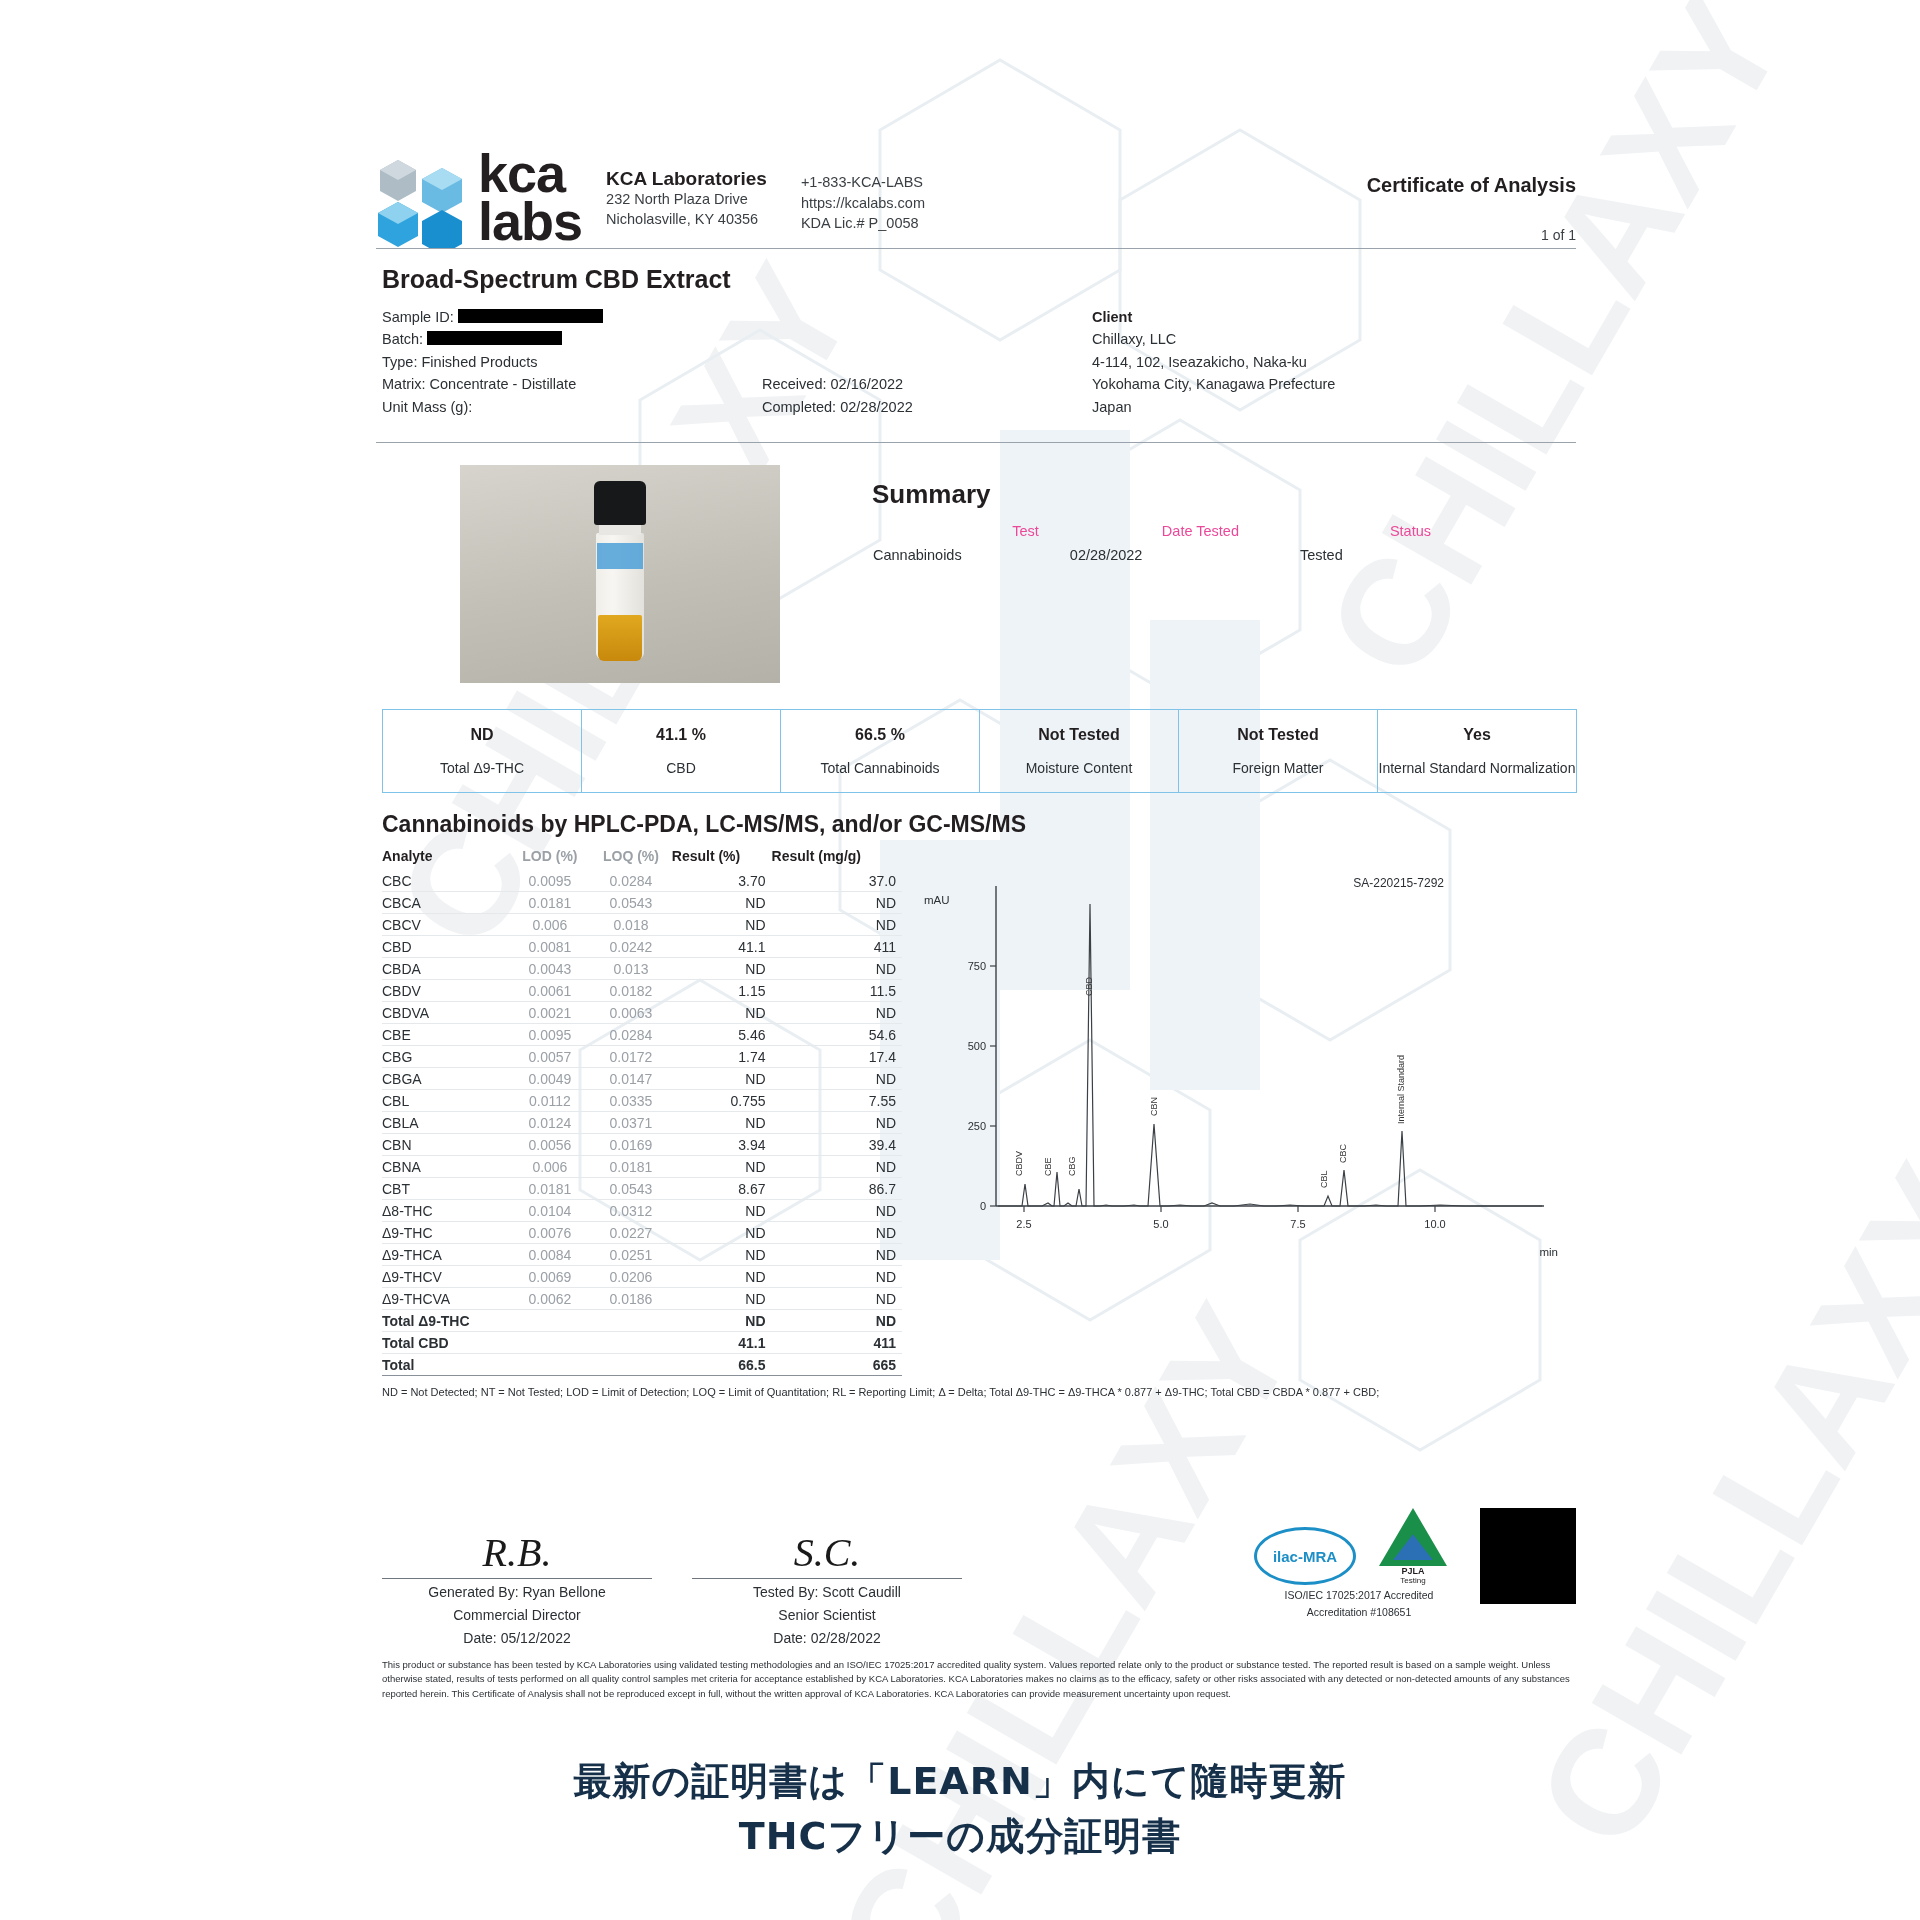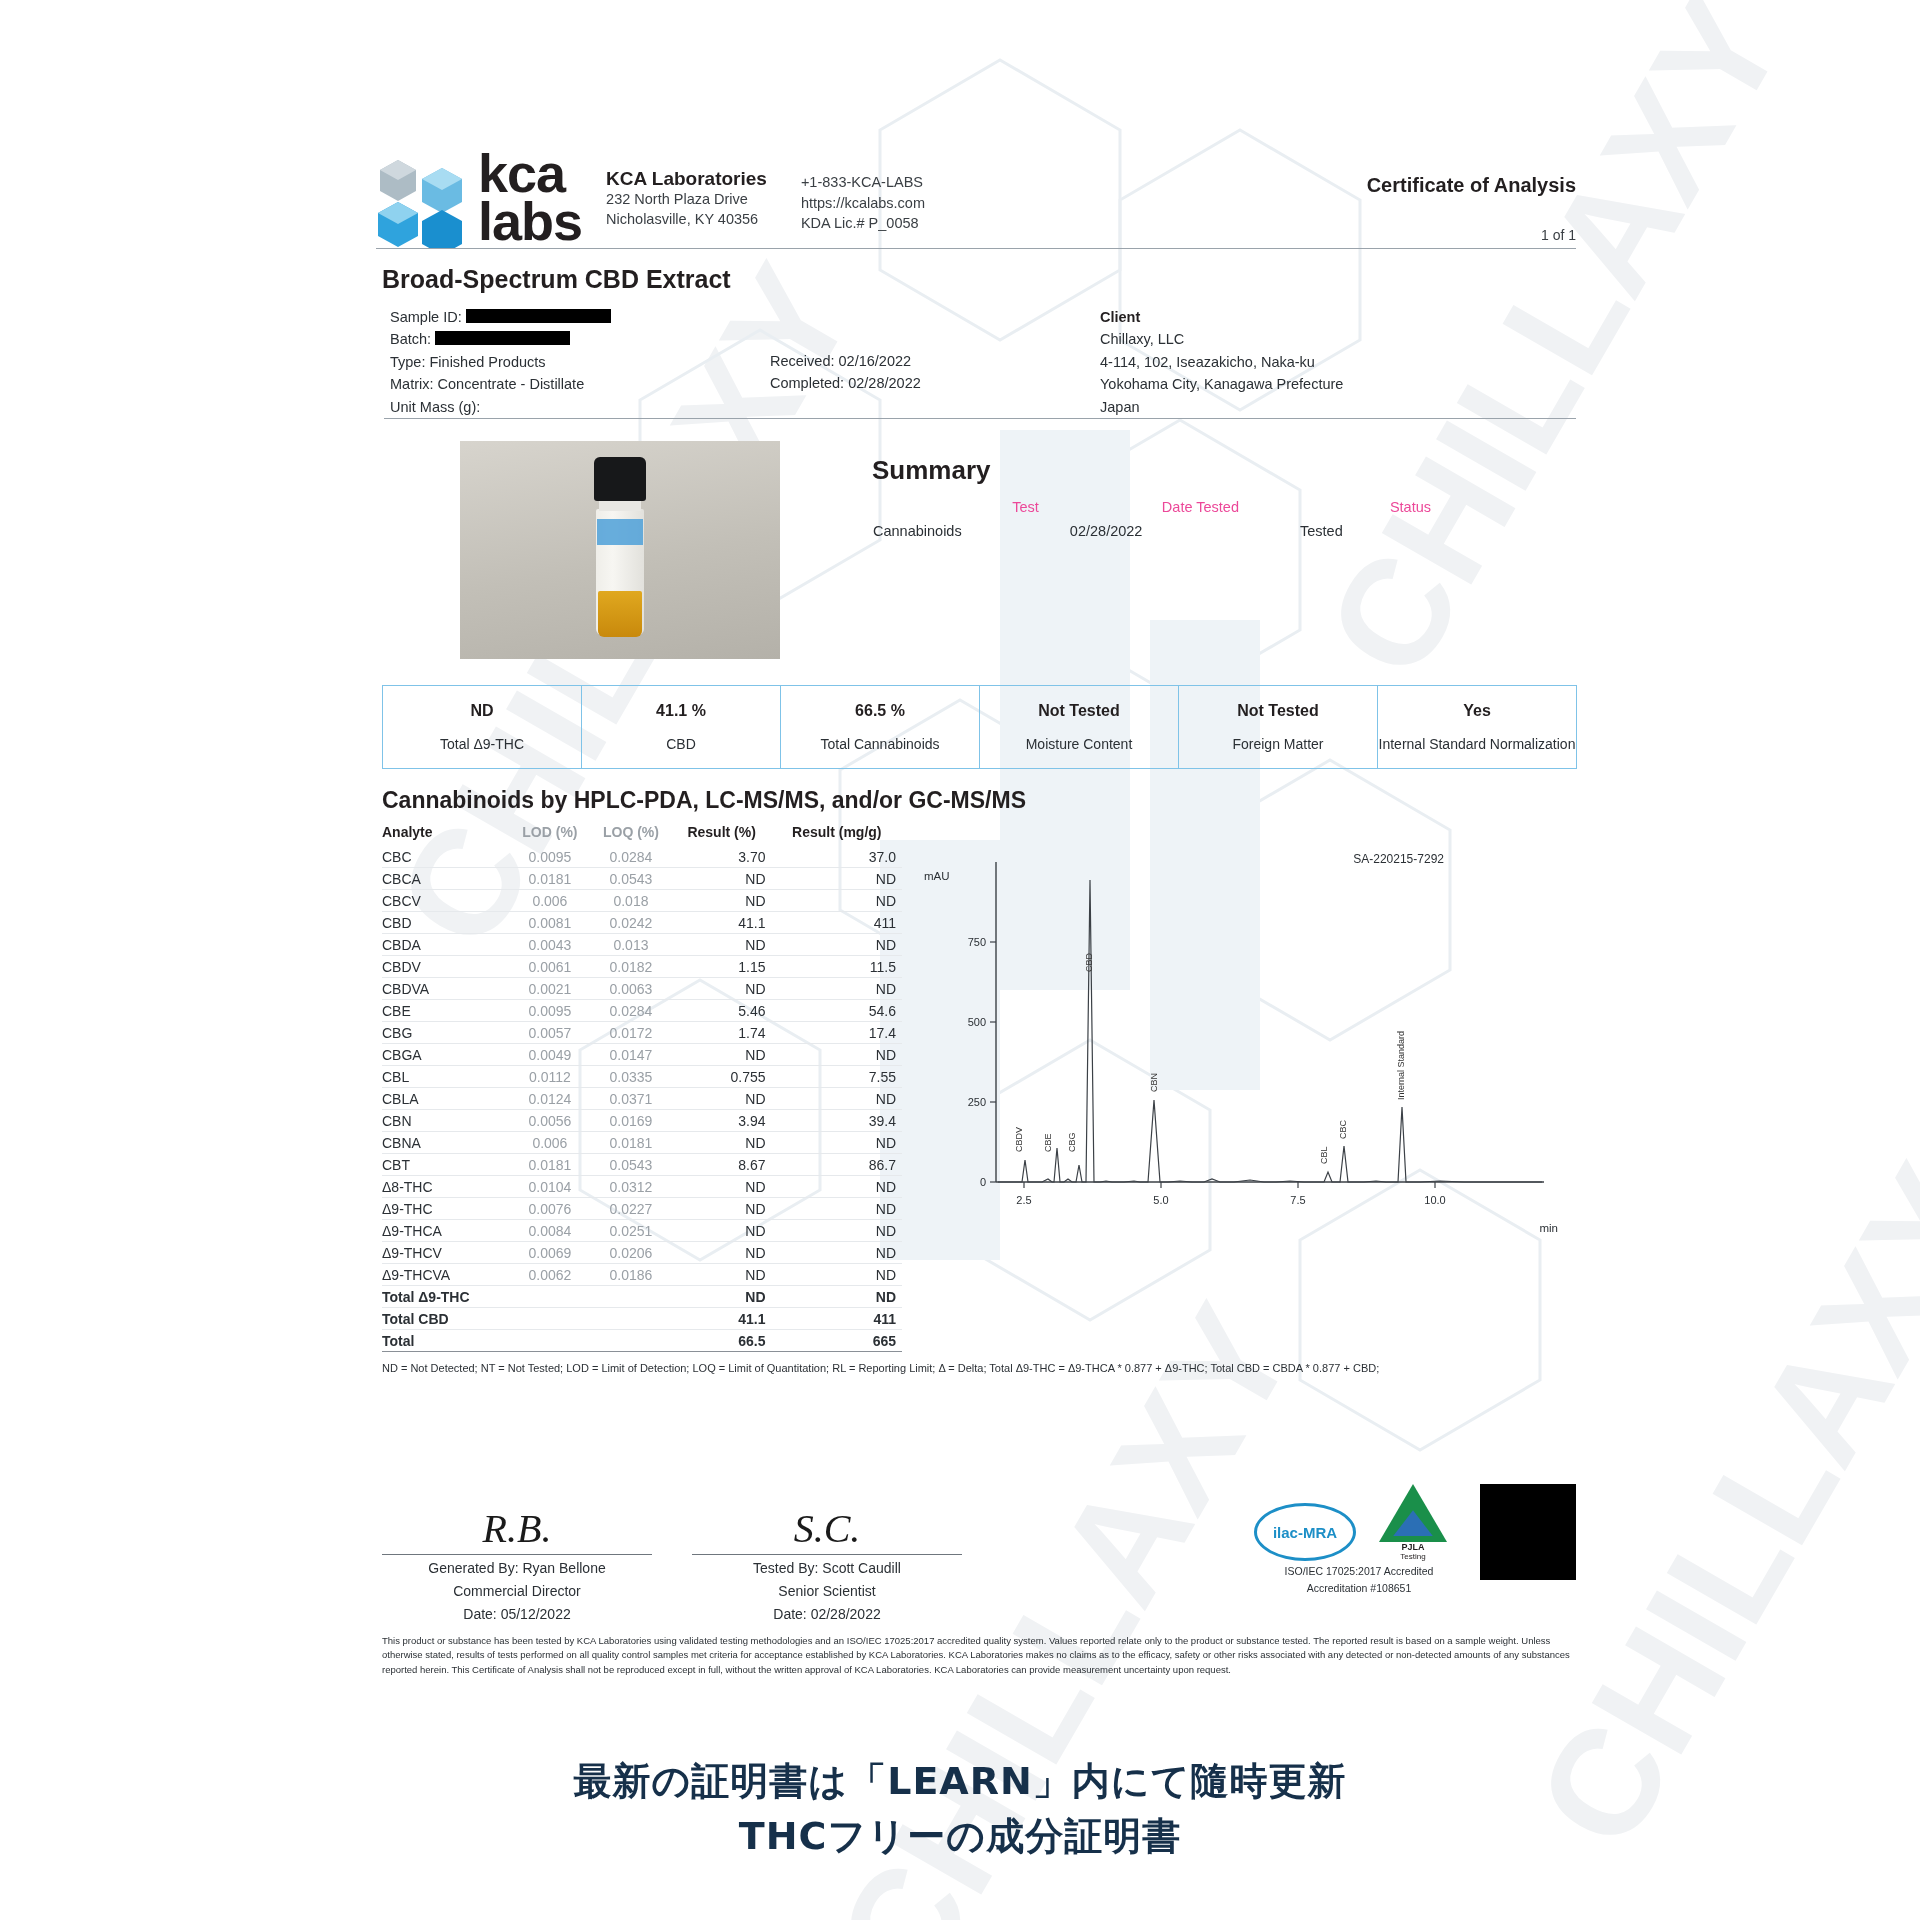--- a/index.html
+++ b/index.html
@@ -44,21 +44,21 @@
   .lab-block{margin-left:24px;margin-top:18px;}
   .lab-name{font-size:19px;font-weight:700;color:#231f20;}
   .lab-addr{font-size:14.5px;color:#3a3f44;line-height:1.35;}
   .contact{margin-left:34px;margin-top:22px;font-size:14.5px;color:#3a3f44;line-height:1.42;}
   .coa-block{margin-left:auto;text-align:right;margin-top:24px;}
   .coa-title{font-size:20px;font-weight:700;color:#231f20;}
   .coa-page{font-size:14px;color:#3a3f44;margin-top:30px;text-align:right;}
 
   
   .product-title{font-size:25px;font-weight:700;margin:16px 0 12px 6px;}
-  .meta-row{display:flex;align-items:center;padding-bottom:0;margin-left:8px;}
+  .meta-row{display:flex;align-items:flex-end;padding-bottom:24px;}
   .meta-col1{width:380px;font-size:14.5px;line-height:1.55;color:#2b3035;margin-left:6px;}
   .meta-col2{width:320px;font-size:14.5px;line-height:1.55;color:#2b3035;padding-top:20px;}
   .meta-col3{font-size:14.5px;line-height:1.55;color:#2b3035;margin-left:10px;}
   .redact{display:inline-block;background:#000;height:14px;vertical-align:-1px;}
   .client-label{font-weight:700;color:#231f20;}
 
   
   .mid{display:flex;margin-top:18px;}
   .photo{
     width:320px;height:218px;margin-left:84px;margin-top:4px;
@@ -89,21 +89,21 @@
   }
   .kpi .val{font-size:16px;font-weight:700;color:#231f20;margin-bottom:16px;}
   .kpi .cap2{font-size:14px;color:#2b3035;line-height:1.2;}
 
   
   .sec-title{font-size:23px;font-weight:700;margin:18px 0 10px 6px;}
   .tablewrap{display:flex;}
   .ctable{width:520px;border-collapse:collapse;font-size:14px;margin-left:6px;}
   .ctable th{font-weight:700;color:#231f20;padding:0 0 6px 0;vertical-align:bottom;}
   .ctable th.lodloq{color:#9aa0a6;text-align:center;}
-  .ctable th.res{text-align:center;}
+  .ctable th.res{text-align:left;}
   .ctable th.an{text-align:left;}
   .ctable td{padding:2.5px 0;border-bottom:1px solid #e6e9ec;}
   .ctable td.an{text-align:left;color:#2b3035;}
   .ctable td.lq{text-align:center;color:#9aa0a6;}
   .ctable td.res{text-align:right;color:#2b3035;padding-right:6px;}
   .ctable tr.totalrow td{font-weight:700;border-bottom:1px solid #e6e9ec;}
   .ctable tr.lastrow td{border-bottom:1px solid #8a9097;}
 
   
   .chrom{position:relative;margin-left:22px;width:640px;height:400px;margin-top:28px;}

